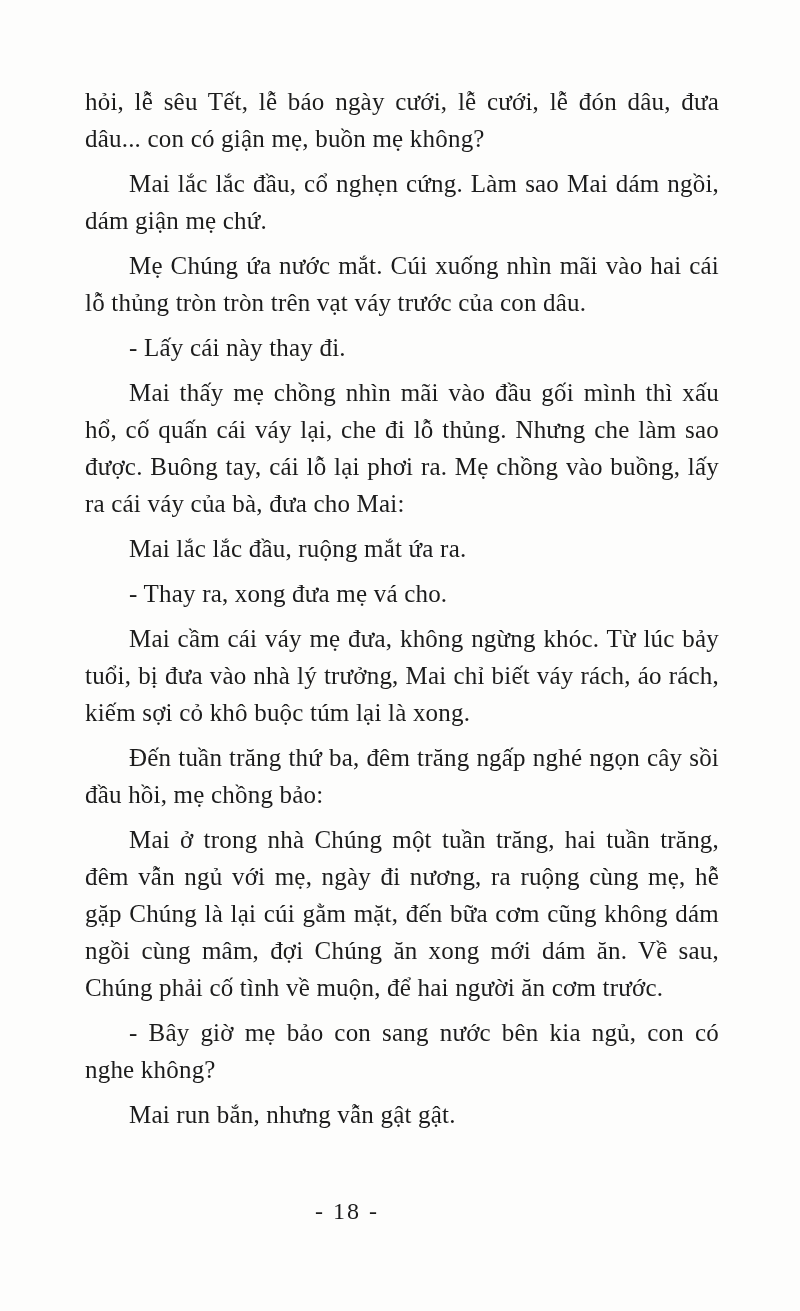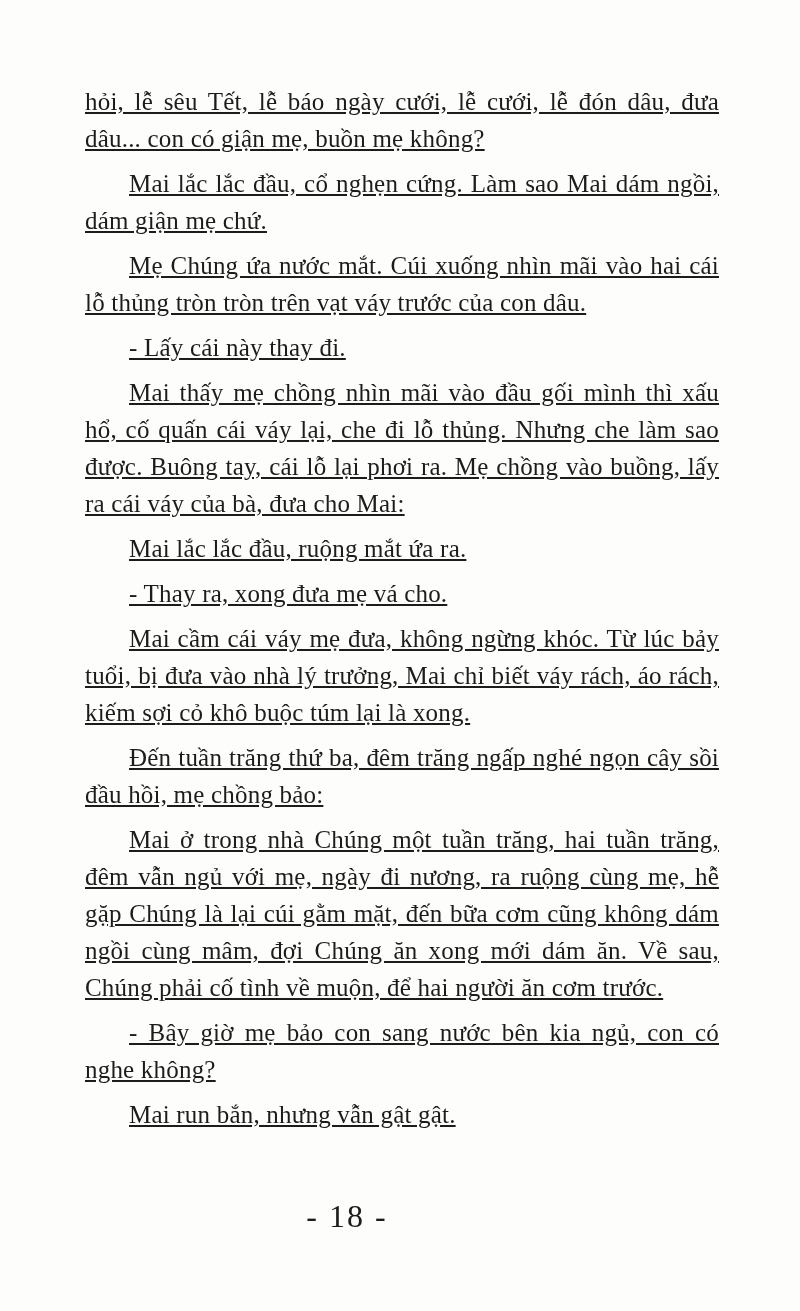--- a/index.html
+++ b/index.html
@@ -27,32 +27,31 @@
     top: 83px;
     left: 85px;
     width: 634px;
     font-size: 25px;
     line-height: 37px;
     text-align: justify;
     letter-spacing: 0.2px;
   }
   .text-block p {
     margin: 0 0 8px 0;
-    text-decoration: underline;
   }
   .text-block p.indent {
     text-indent: 44px;
   }
   .page-footer {
     position: absolute;
     top: 1198px;
     left: 0;
     width: 694px;
     text-align: center;
-    font-size: 32px;
+    font-size: 24px;
     letter-spacing: 2px;
   }
 </style>
 </head>
 <body>
 
 <div class="book-page">
 
   <div class="text-block">
     <p>hỏi, lễ sêu Tết, lễ báo ngày cưới, lễ cưới, lễ đón dâu, đưa dâu... con có giận mẹ, buồn mẹ không?</p>

